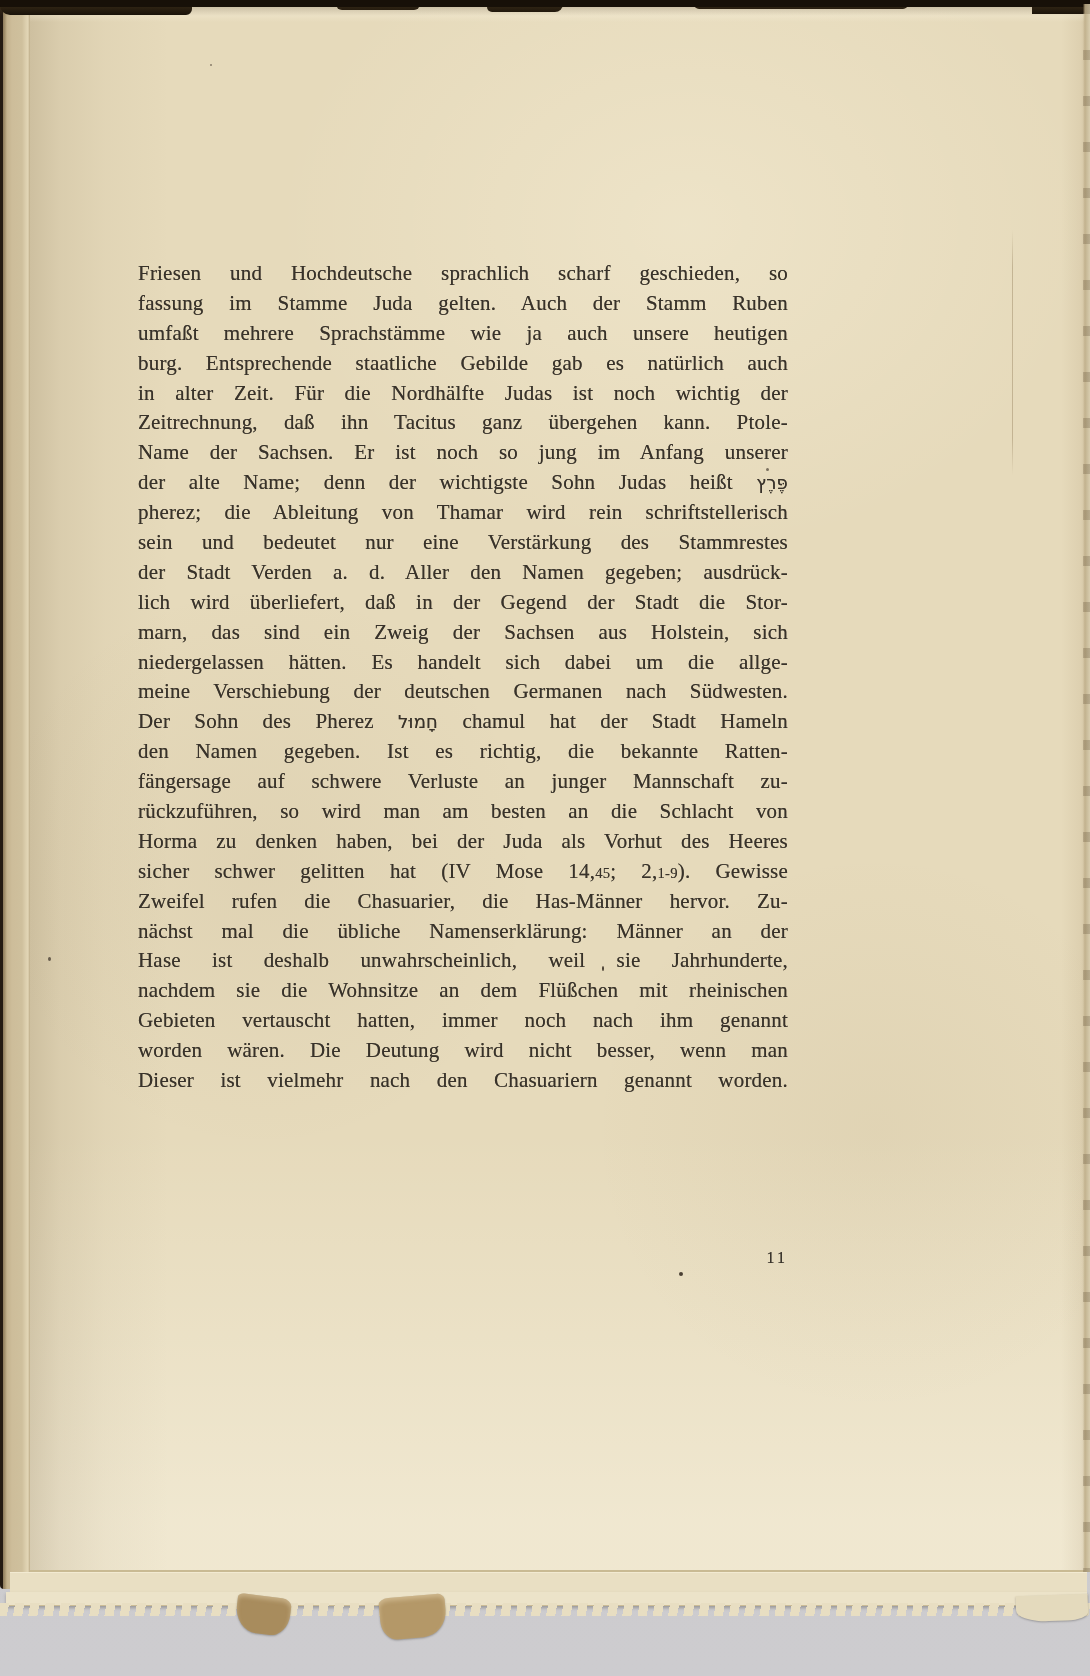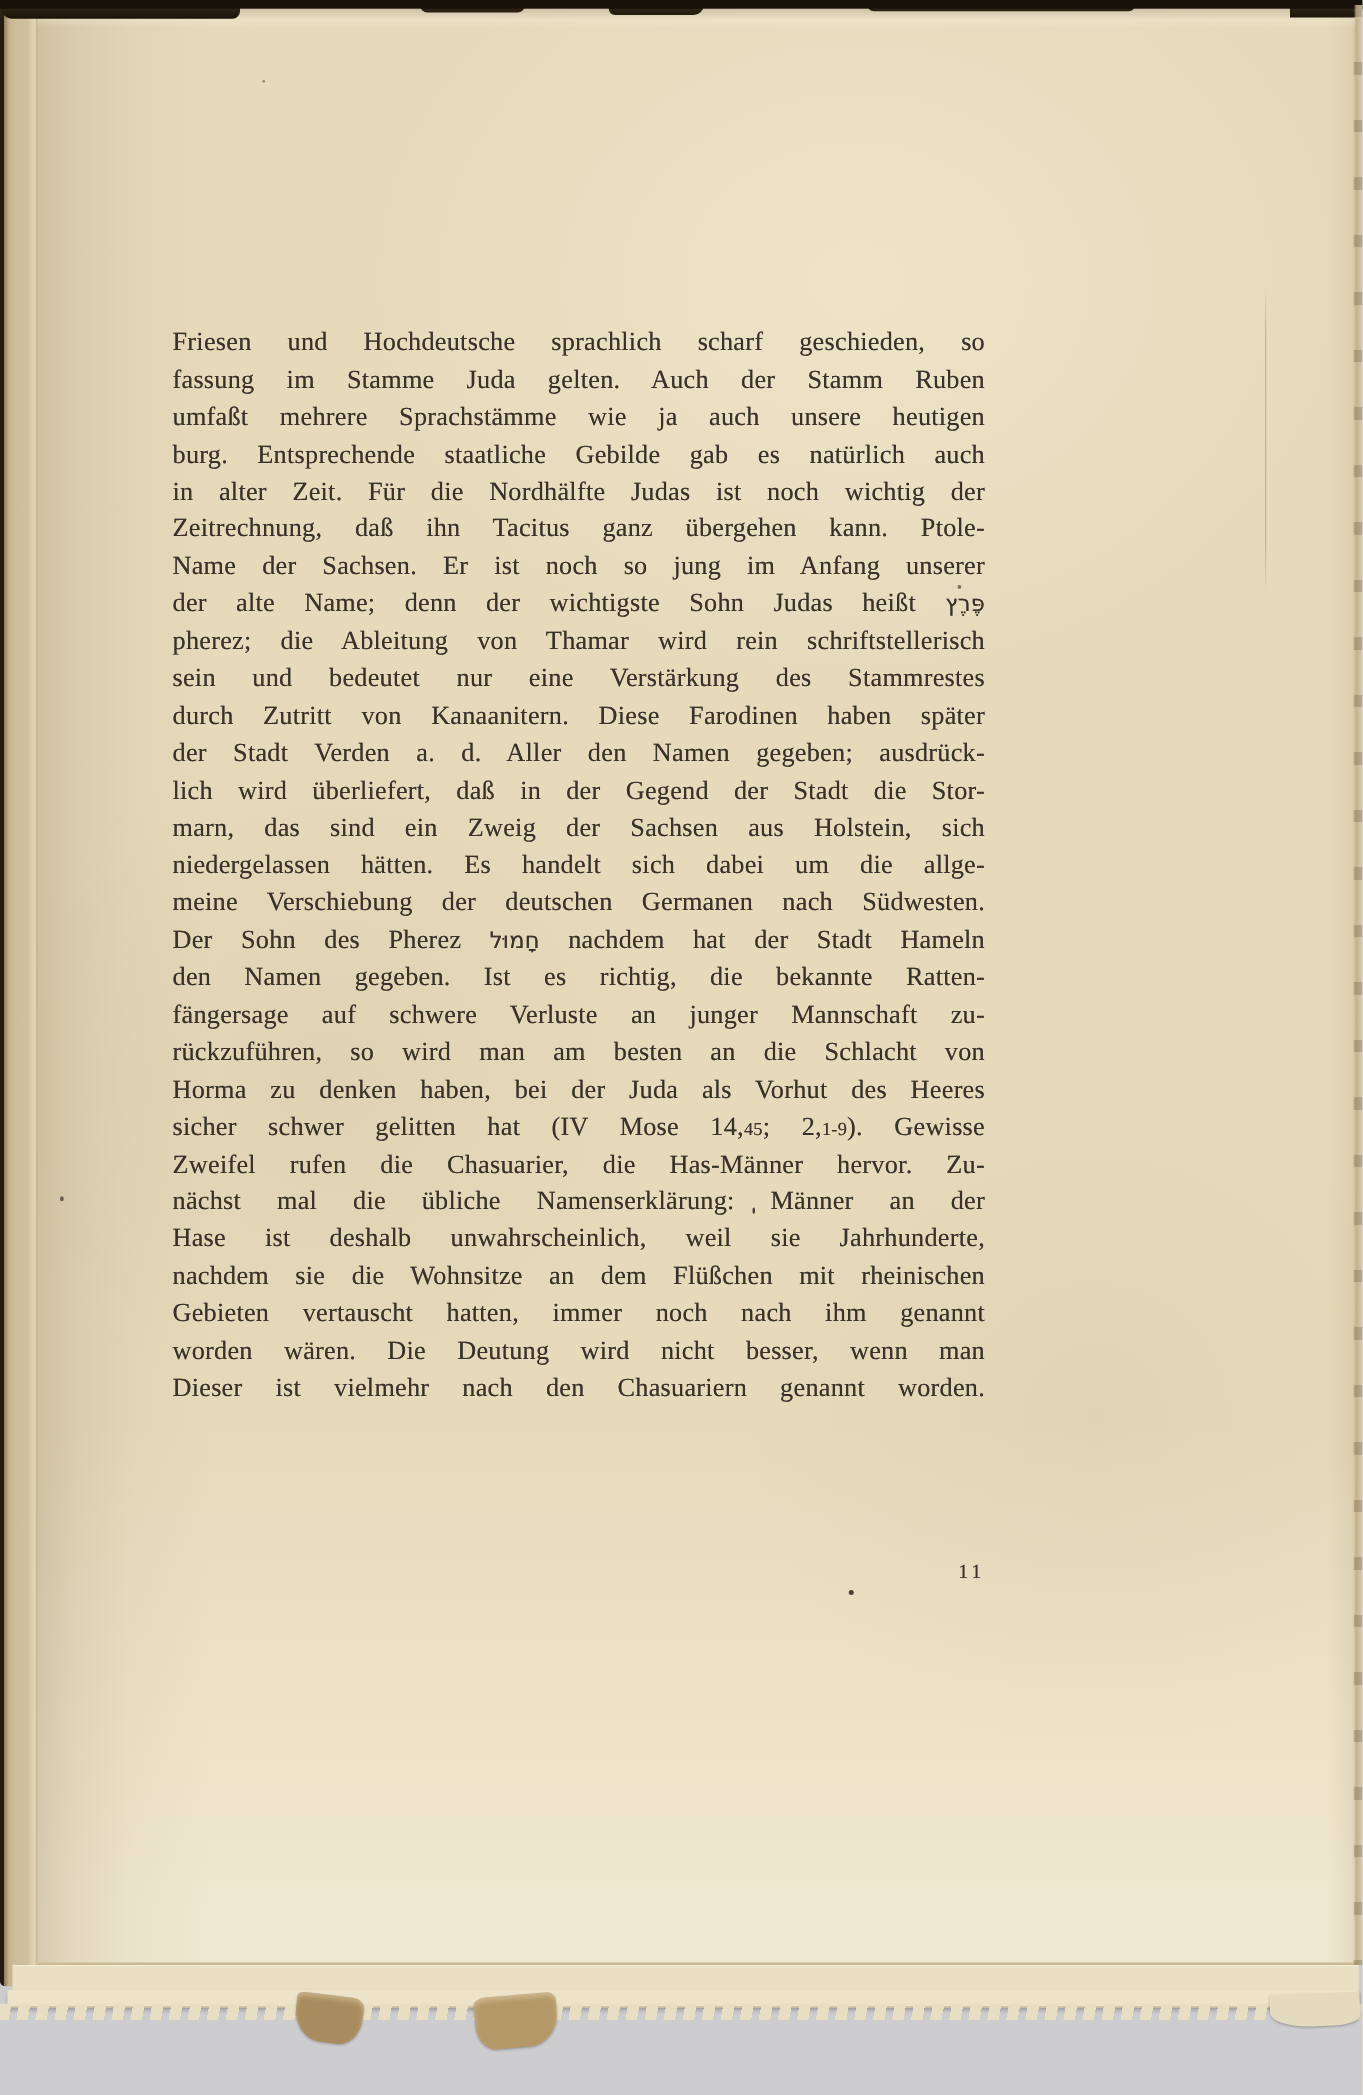--- a/index.html
+++ b/index.html
@@ -142,27 +142,26 @@
         <div class="line"><span>Friesen und Hochdeutsche sprachlich scharf geschieden, so</span></div>
         <div class="line"><span>fassung im Stamme Juda gelten.  Auch der Stamm Ruben</span></div>
         <div class="line"><span>umfaßt mehrere Sprachstämme wie ja auch unsere heutigen</span></div>
         <div class="line"><span>burg.  Entsprechende staatliche Gebilde gab es natürlich auch</span></div>
         <div class="line"><span>in alter Zeit.  Für die Nordhälfte Judas ist noch wichtig der</span></div>
         <div class="line"><span>Zeitrechnung, daß ihn Tacitus ganz übergehen kann.  Ptole-</span></div>
         <div class="line"><span>Name der Sachsen.  Er ist noch so jung im Anfang unserer</span></div>
         <div class="line"><span>der alte Name; denn der wichtigste Sohn Judas heißt </span><span class="seg-hebrew">פֶּרֶץ</span></div>
         <div class="line"><span>pherez; die Ableitung von Thamar wird rein schriftstellerisch</span></div>
         <div class="line"><span>sein und bedeutet nur eine Verstärkung des Stammrestes</span></div>
-        <div class="line"><span>durch Zutritt von Kanaanitern. Diese Farodinen haben später</span></div>
         <div class="line"><span>der Stadt Verden a. d. Aller den Namen gegeben; ausdrück-</span></div>
         <div class="line"><span>lich wird überliefert, daß in der Gegend der Stadt die Stor-</span></div>
         <div class="line"><span>marn, das sind ein Zweig der Sachsen aus Holstein, sich</span></div>
         <div class="line"><span>niedergelassen hätten.  Es handelt sich dabei um die allge-</span></div>
         <div class="line"><span>meine Verschiebung der deutschen Germanen nach Südwesten.</span></div>
-        <div class="line"><span>Der Sohn des Pherez </span><span class="seg-hebrew">חָמוּל</span><span> nachdem hat der Stadt Hameln</span></div>
+        <div class="line"><span>Der Sohn des Pherez </span><span class="seg-hebrew">חָמוּל</span><span> chamul hat der Stadt Hameln</span></div>
         <div class="line"><span>den Namen gegeben.  Ist es richtig, die bekannte Ratten-</span></div>
         <div class="line"><span>fängersage auf schwere Verluste an junger Mannschaft zu-</span></div>
         <div class="line"><span>rückzuführen, so wird man am besten an die Schlacht von</span></div>
         <div class="line"><span>Horma zu denken haben, bei der Juda als Vorhut des Heeres</span></div>
         <div class="line"><span>sicher schwer gelitten hat (IV Mose 14,</span><span class="seg-small">45</span><span>; 2,</span><span class="seg-small">1-9</span><span>).  Gewisse</span></div>
         <div class="line"><span>Zweifel rufen die Chasuarier, die Has-Männer hervor.  Zu-</span></div>
         <div class="line"><span>nächst mal die übliche Namenserklärung: Männer an der</span></div>
         <div class="line"><span>Hase ist deshalb unwahrscheinlich, weil sie Jahrhunderte,</span></div>
         <div class="line"><span>nachdem sie die Wohnsitze an dem Flüßchen mit rheinischen</span></div>
         <div class="line"><span>Gebieten vertauscht hatten, immer noch nach ihm genannt</span></div>

